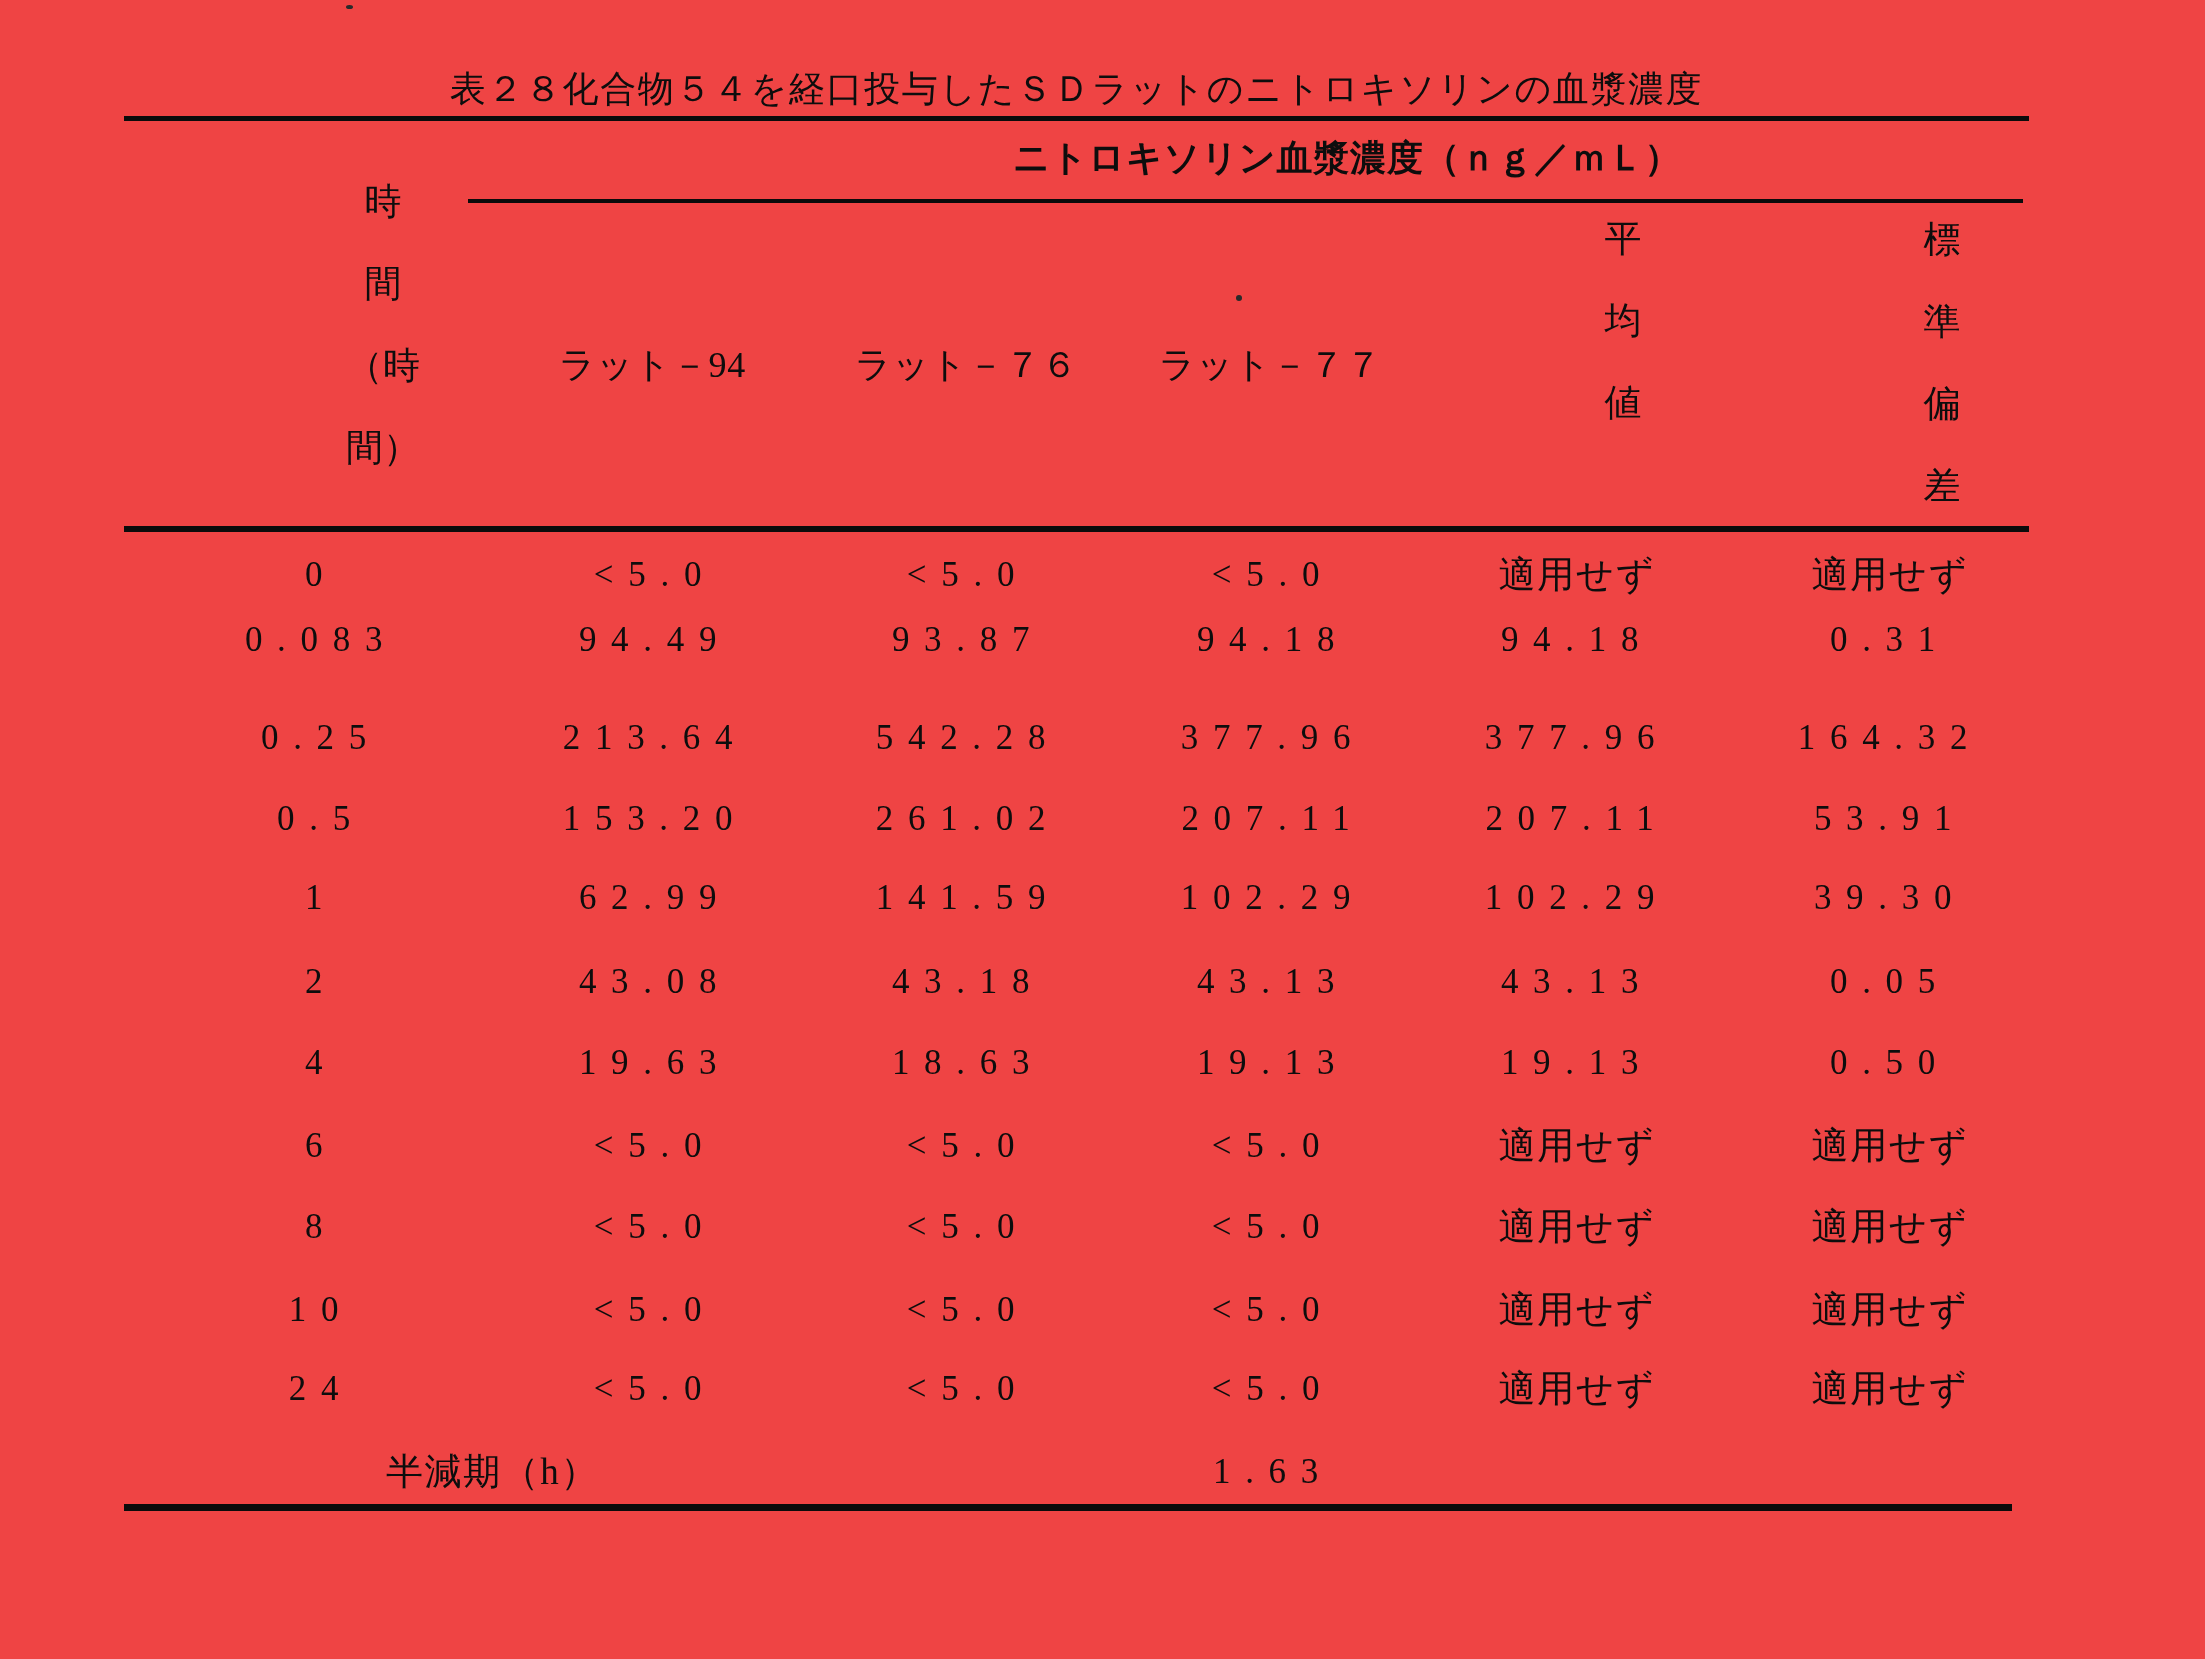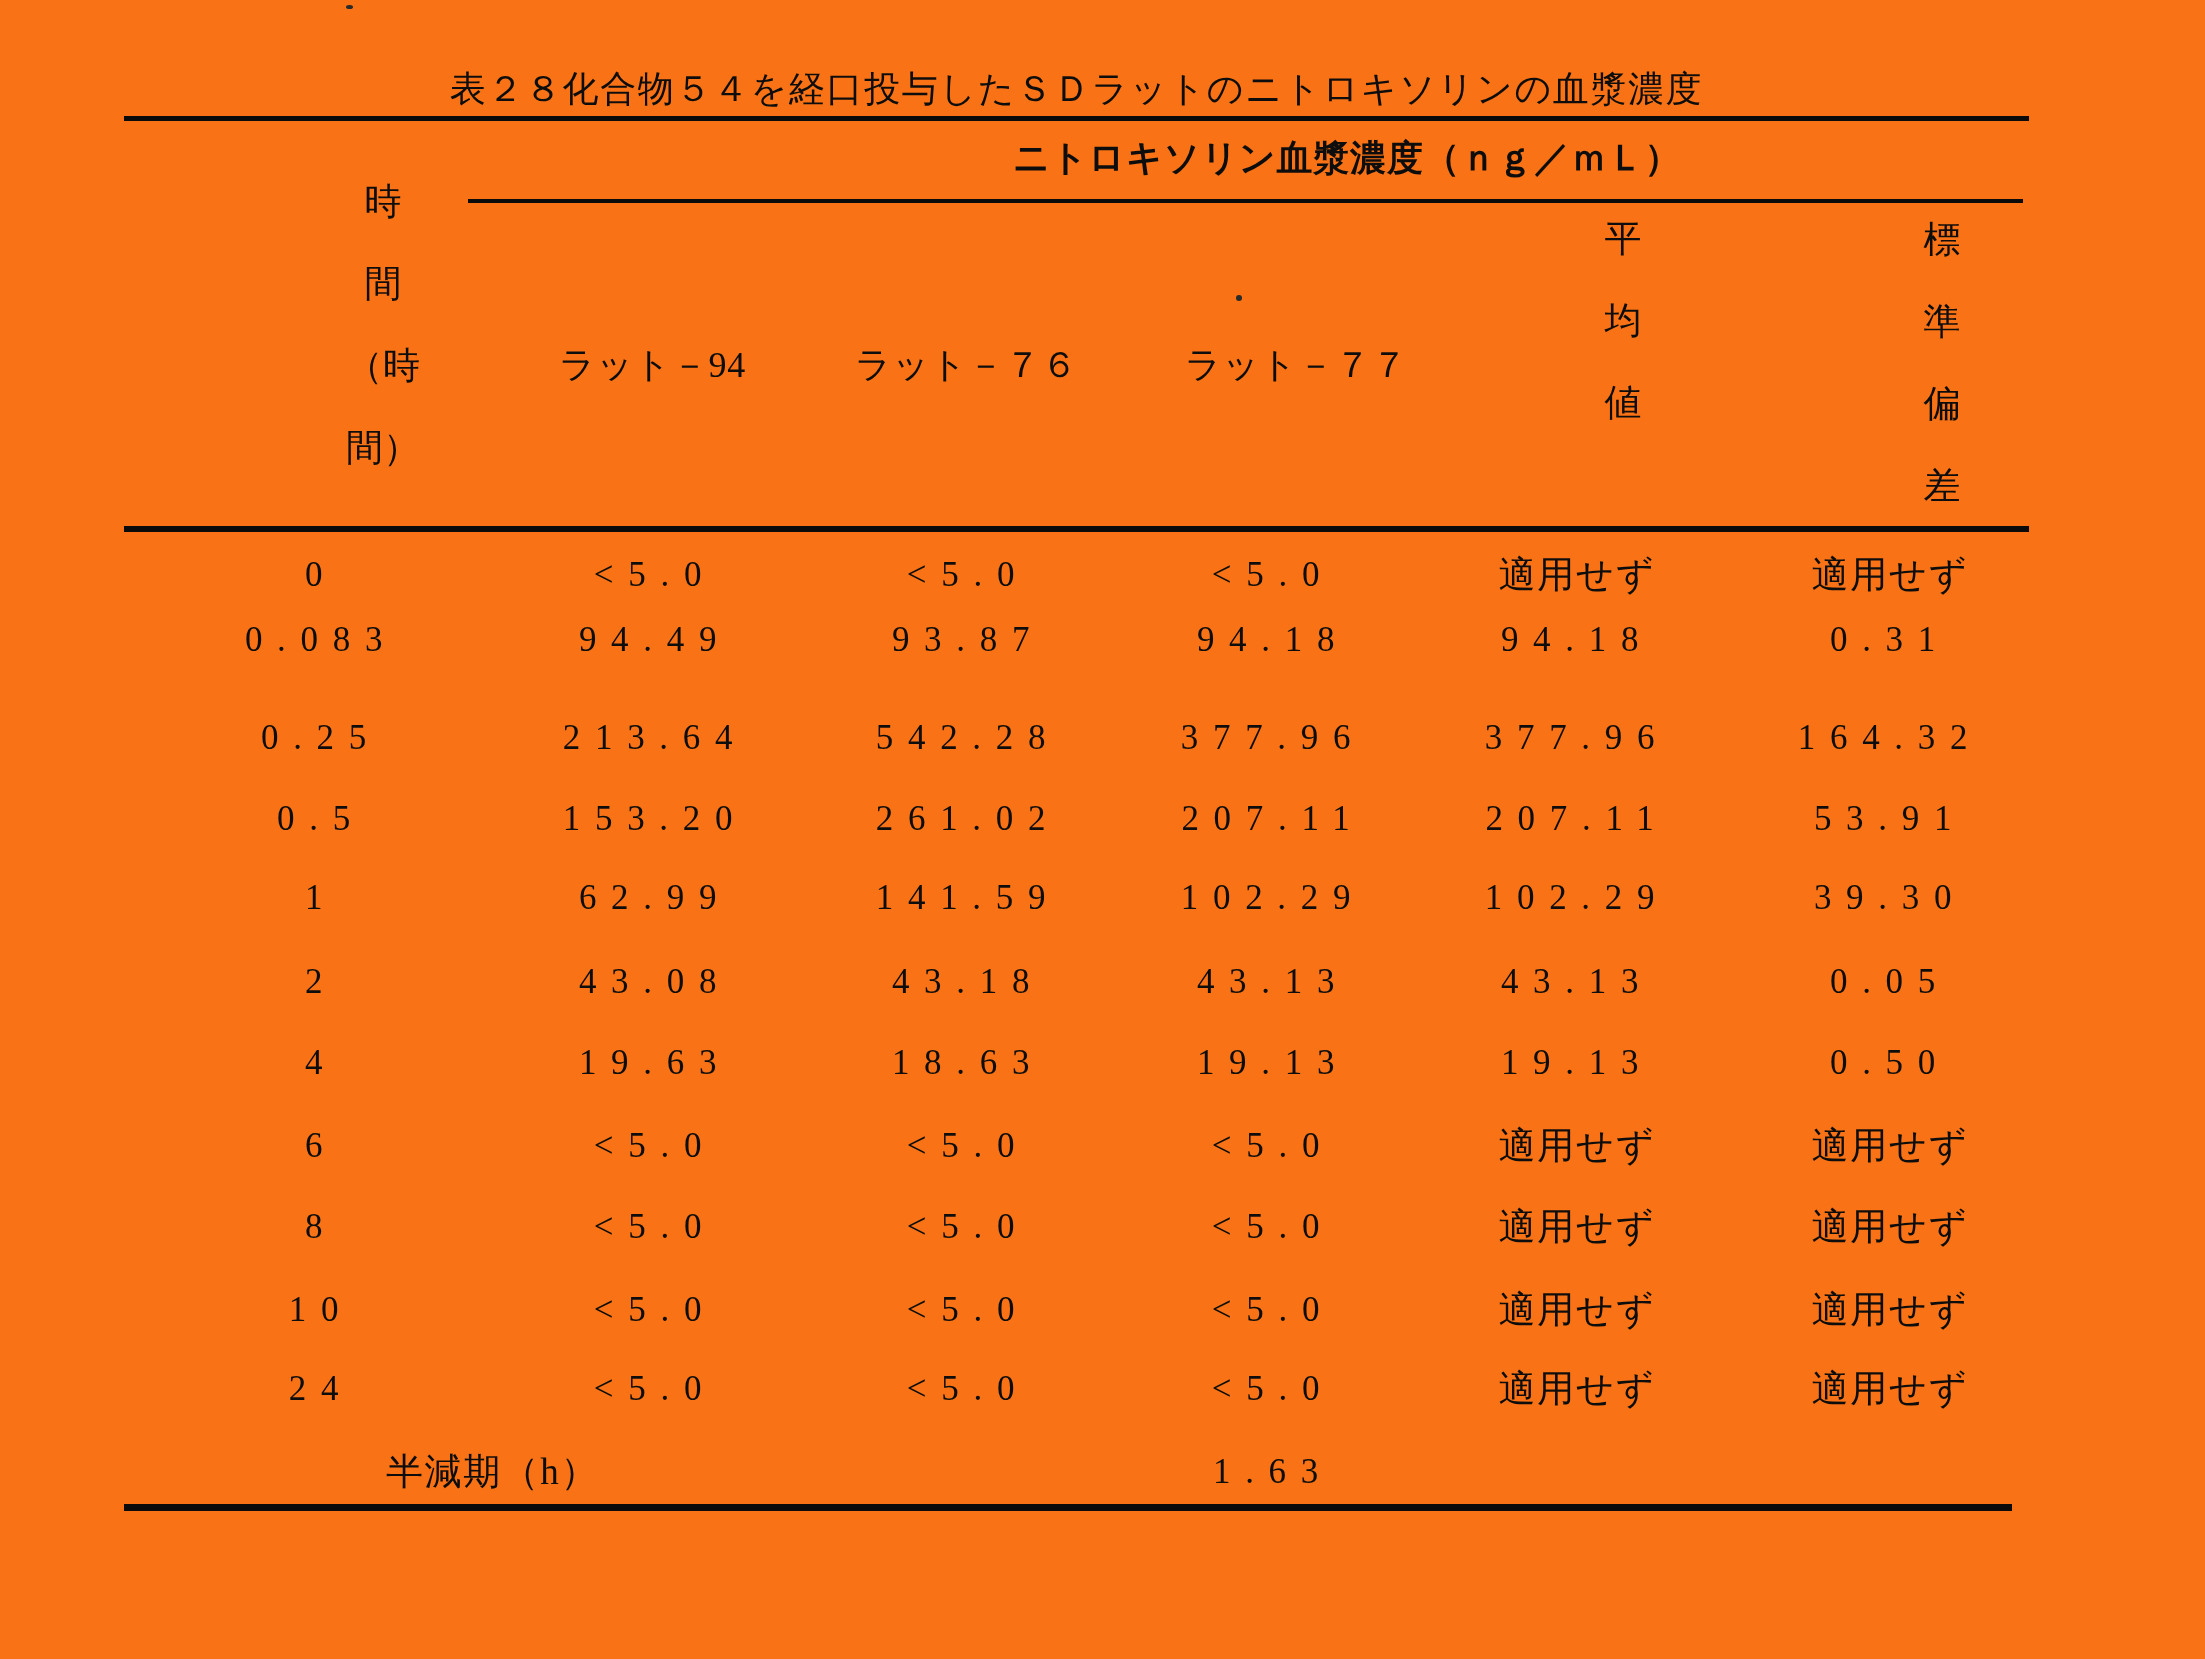--- a/index.html
+++ b/index.html
@@ -1,19 +1,19 @@
 <!DOCTYPE html>
 <html style="font-size:13px"><head>
 <meta charset="utf-8">
 <style>
   html,body{margin:0;padding:0;background:#ffffff;}
   #page{
     position:relative;
     width:2205px;height:1660px;
-    background:#f97316;
+    background:#ef4444;
     color:#0d0d0d;
     font-family:"Liberation Serif","DejaVu Serif",serif;
     overflow:hidden;
   }
   .rule{position:absolute;background:#0b0b0b;}
   .speck{position:absolute;background:#2a2a2a;border-radius:50%;}
 
   .title{
     position:absolute;left:124px;top:66px;width:1905px;height:46px;
     text-align:center;font-size:36px;letter-spacing:1.6px;line-height:46px;
@@ -33,21 +33,21 @@
   #time-header .vline{height:82px;line-height:82px;}
   #mean-header{left:1586px;top:198px;width:74px;}
   #sd-header{left:1905px;top:199px;width:74px;}
 
   .rat-header{
     position:absolute;top:344px;height:43px;line-height:43px;width:297px;
     text-align:center;font-size:36px;letter-spacing:0.8px;white-space:nowrap;
   }
   #rat-header-75{left:504px;}
   #rat-header-76{left:818px;}
-  #rat-header-77{left:1148px;}
+  #rat-header-77{left:1122px;}
 
   .row{position:absolute;left:0;width:2205px;height:46px;}
   .cell{position:absolute;top:0;height:46px;line-height:46px;text-align:center;white-space:nowrap;}
   .num{font-size:35px;letter-spacing:0.42em;}
   .jp{font-size:37px;letter-spacing:0.05em;}
   .c0{left:140px;width:362px;}
   .c1{left:474px;width:362px;}
   .c2{left:787px;width:362px;}
   .c3{left:1092px;width:362px;}
   .c4{left:1396px;width:362px;}

